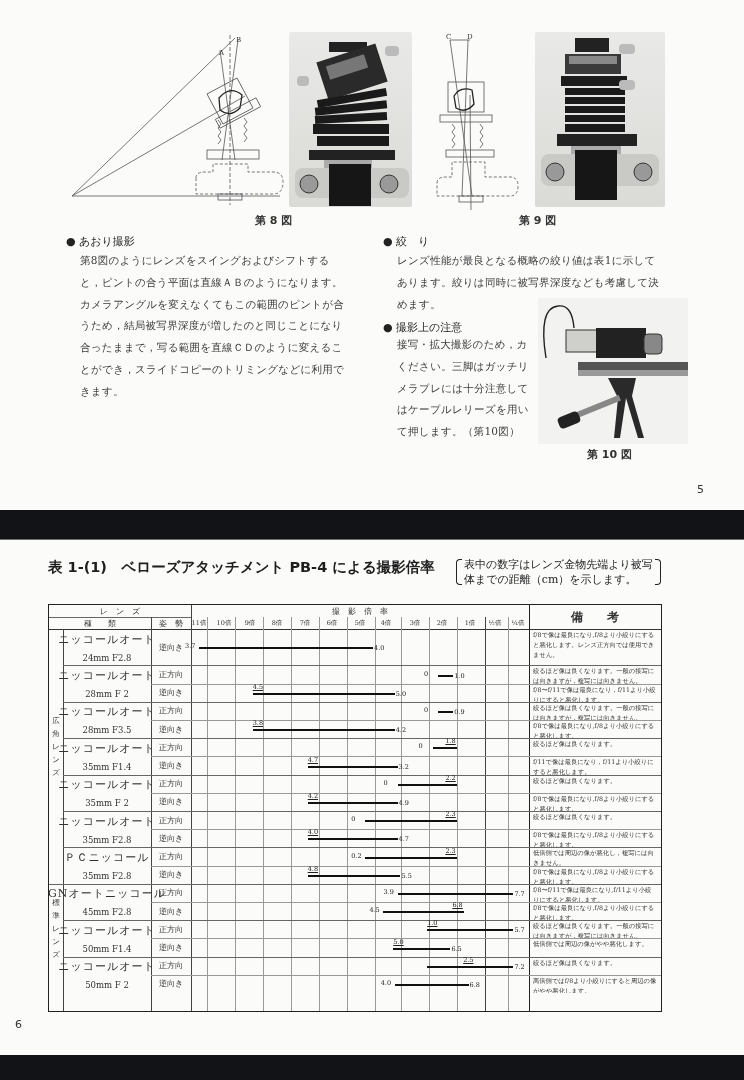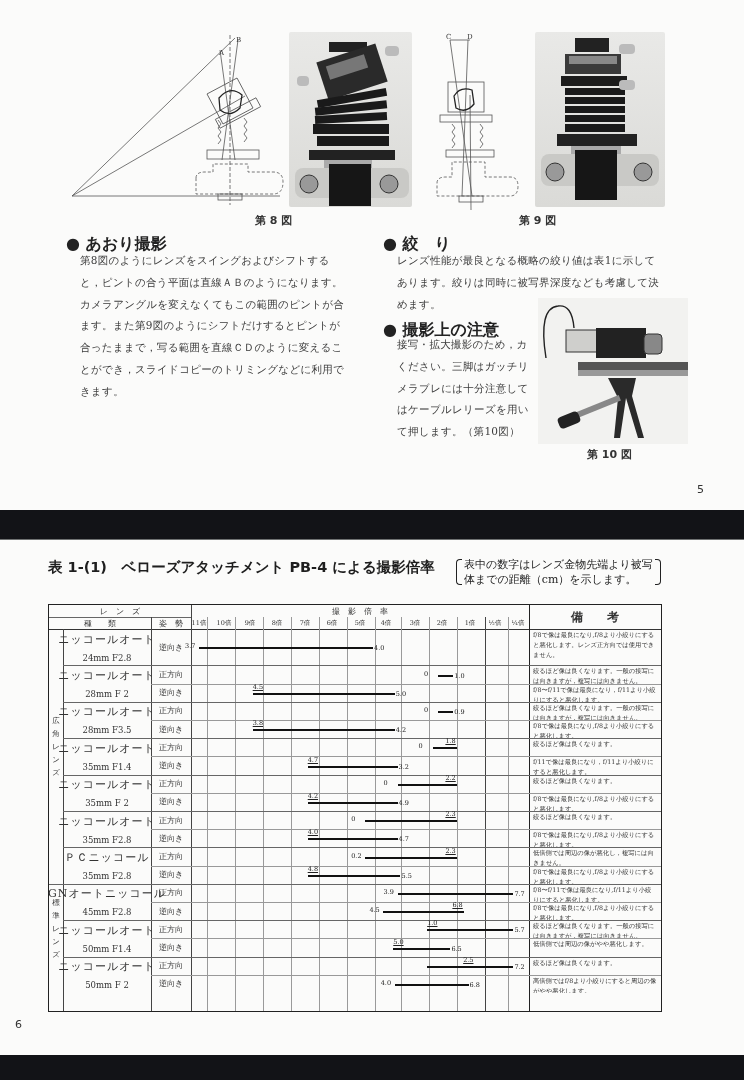--- a/index.html
+++ b/index.html
@@ -11,21 +11,21 @@
   .page-bottom { top: 540px; height: 515px; }
   .dark-band { position: absolute; left: 0; width: 744px; background: #121317; }
   .band1 { top: 510px; height: 30px; border-bottom: 1px solid #6f7272; }
   .band2 { top: 1055px; height: 25px; }
 
   
   .fig { position: absolute; }
   .photo { background: linear-gradient(180deg, #e9e9e7 0%, #dadad7 100%); border-radius: 2px; overflow: hidden; }
   .caption { position: absolute; font-family: "DejaVu Sans", sans-serif; font-size: 11px; font-weight: bold; color: #333; }
 
-  .section-head { position: absolute; font-family: "DejaVu Sans", sans-serif; font-size: 16px; font-weight: bold; color: #222; }
+  .section-head { position: absolute; font-family: "DejaVu Sans", sans-serif; font-size: 11px; font-weight: normal; color: #222; }
   .para { position: absolute; font-size: 10.5px; line-height: 21.8px; color: #3b3b3b; letter-spacing: 0.3px; }
   .pagenum { position: absolute; font-family: "DejaVu Sans", sans-serif; font-size: 11px; color: #333; }
 
   
   .tbl-title { position: absolute; left: 48px; top: 558px; font-family: "DejaVu Sans", sans-serif; font-size: 14.5px; font-weight: bold; color: #1e1e1e; white-space: nowrap; }
   .tbl-note { position: absolute; left: 456px; top: 557px; font-size: 11px; line-height: 15px; color: #222; padding: 0 8px; }
   .tbl-note::before, .tbl-note::after { content: ""; position: absolute; top: 2px; bottom: 2px; width: 5px; border: 1.2px solid #222; }
   .tbl-note::before { left: 0; border-right: none; border-radius: 4px 0 0 4px; }
   .tbl-note::after { right: 0; border-left: none; border-radius: 0 4px 4px 0; }
 
@@ -135,21 +135,21 @@
       <rect x="84" y="48" width="16" height="10" rx="4" fill="#bbb"></rect>
     </svg>
   </div>
   <div class="caption" style="left:519px;top:213px;">第 9 図</div>
 
   <div class="section-head" style="left:66px;top:234px;">● あおり撮影</div>
   <div class="para" style="left:80px;top:250px;width:300px;">
     <div>第8図のようにレンズをスイングおよびシフトする</div>
     <div>と，ピントの合う平面は直線ＡＢのようになります。</div>
     <div>カメラアングルを変えなくてもこの範囲のピントが合</div>
-    <div>ます。また第9図のようにシフトだけするとピントが</div>
+    <div>うため，結局被写界深度が増したのと同じことになり</div>
     <div>合ったままで，写る範囲を直線ＣＤのように変えるこ</div>
     <div>とができ，スライドコピーのトリミングなどに利用で</div>
     <div>きます。</div>
   </div>
 
   <div class="section-head" style="left:383px;top:234px;">● 絞　り</div>
   <div class="para" style="left:397px;top:250px;width:290px;">
     <div>レンズ性能が最良となる概略の絞り値は表1に示して</div>
     <div>あります。絞りは同時に被写界深度なども考慮して決</div>
     <div>めます。</div>

